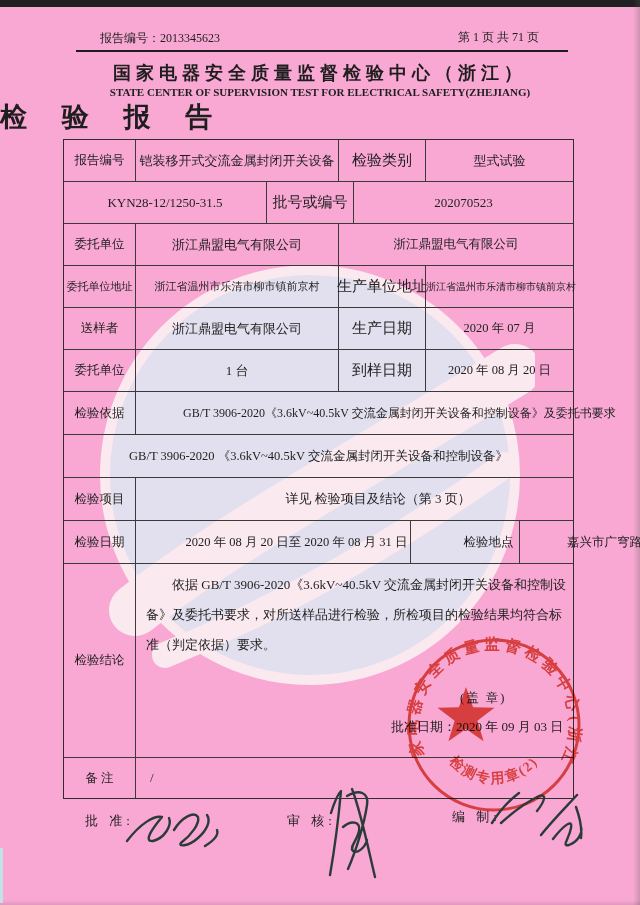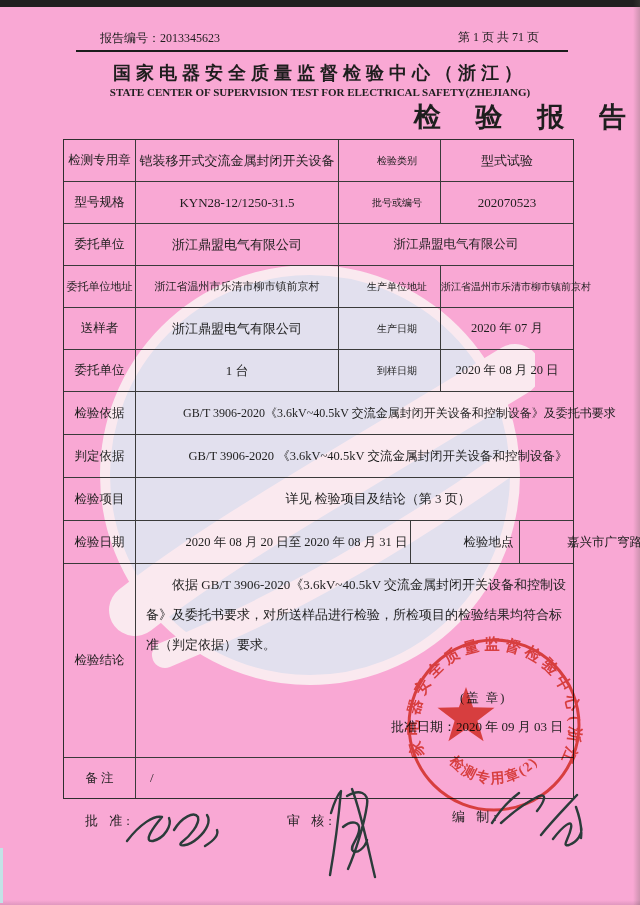--- a/index.html
+++ b/index.html
@@ -19,37 +19,37 @@
   .watermark{position:absolute;left:95px;top:250px;z-index:0;opacity:.8;pointer-events:none;}
 
   
   .hdr-no{position:absolute;left:100px;top:30px;font-size:12px;z-index:2;}
   .hdr-page{position:absolute;left:458px;top:29px;font-size:12px;z-index:2;}
   .hdr-rule{position:absolute;left:76px;top:50px;width:492px;height:2px;background:#1c1c1c;z-index:2;}
   .title-cn{position:absolute;left:0;top:61px;width:640px;text-align:center;
             font-size:18px;font-weight:bold;letter-spacing:5px;z-index:2;}
   .title-en{position:absolute;left:0;top:86px;width:640px;text-align:center;
             font-size:11px;font-weight:bold;letter-spacing:0px;z-index:2;}
-  .doc-title{position:absolute;left:0;top:99px;width:640px;text-align:right;
+  .doc-title{position:absolute;left:0;top:99px;width:640px;text-align:left;
              font-size:27px;font-weight:bold;letter-spacing:14px;z-index:2;}
 
   
   .table{position:absolute;left:63px;top:139px;width:511px;border:1px solid #2e2e2e;
          z-index:2;box-sizing:border-box;background:transparent;}
   .tr{display:flex;border-bottom:1px solid #3a3a3a;box-sizing:border-box;}
   .tr:last-child{border-bottom:none;}
   .td{border-right:1px solid #3a3a3a;box-sizing:border-box;display:flex;
       align-items:center;justify-content:center;font-size:13px;text-align:center;
       white-space:nowrap;overflow:visible;}
   .td:last-child{border-right:none;}
   .h42{height:42px;} .h43{height:43px;gap:47px;}
   .lbl{width:72px;flex:none;font-size:12.5px;}
   .lbl.xs{font-size:11px;}
   .c-v1{width:203px;flex:none;}
-  .c-l2{width:87px;flex:none;font-size:10px;margin-left:15px;}
+  .c-l2{width:87px;flex:none;font-size:15px;}
   .c-v2{flex:1;}
   .c-wide{flex:1;}
   .d-v1{width:228px;flex:none;font-size:12.5px;}
   .d-l2{width:62px;flex:none;font-size:12.5px;}
   .sm{font-size:11px;} .sm2{font-size:10px;} .f12{font-size:12px;} .f125{font-size:12.5px;}
 
   .conc-row{height:194px;}
   .conc-cell{position:relative;flex:1;display:block;}
   .conc-text{position:absolute;left:10px;top:6px;width:424px;font-size:13px;
              line-height:30px;text-align:left;text-indent:2em;white-space:normal;}
@@ -89,28 +89,27 @@
   <div class="hdr-no"><span>报告编号：</span><span>2013345623</span></div>
   <div class="hdr-page">第 1 页 共 71 页</div>
   <div class="hdr-rule"></div>
   <div class="title-cn">国家电器安全质量监督检验中心（浙江）</div>
   <div class="title-en">STATE CENTER OF SUPERVISION TEST FOR ELECTRICAL SAFETY(ZHEJIANG)</div>
   <div class="doc-title">检 验 报 告</div>
 
   <div class="table">
 
     <div class="tr h42">
-      <div class="td lbl">检测专用章</div>
+      <div class="td lbl">报告编号</div>
       <div class="td c-v1">铠装移开式交流金属封闭开关设备</div>
       <div class="td c-l2">检验类别</div>
       <div class="td c-v2">型式试验</div>
     </div>
 
     <div class="tr h42">
-      <div class="td lbl">型号规格</div>
       <div class="td c-v1">KYN28-12/1250-31.5</div>
       <div class="td c-l2">批号或编号</div>
       <div class="td c-v2">202070523</div>
     </div>
 
     <div class="tr h42">
       <div class="td lbl">委托单位</div>
       <div class="td c-v1">浙江鼎盟电气有限公司</div>
       <div class="td c-v2 f125">浙江鼎盟电气有限公司</div>
     </div>
@@ -135,21 +134,20 @@
       <div class="td c-l2">到样日期</div>
       <div class="td c-v2 f125">2020 年 08 月 20 日</div>
     </div>
 
     <div class="tr h43">
       <div class="td lbl">检验依据</div>
       <div class="td c-wide f12">GB/T 3906-2020《3.6kV~40.5kV 交流金属封闭开关设备和控制设备》及委托书要求</div>
     </div>
 
     <div class="tr h43">
-      <div class="td lbl">判定依据</div>
       <div class="td c-wide f125">GB/T 3906-2020 《3.6kV~40.5kV 交流金属封闭开关设备和控制设备》</div>
     </div>
 
     <div class="tr h43">
       <div class="td lbl">检验项目</div>
       <div class="td c-wide">详见 检验项目及结论（第 3 页）</div>
     </div>
 
     <div class="tr h43">
       <div class="td lbl">检验日期</div>

